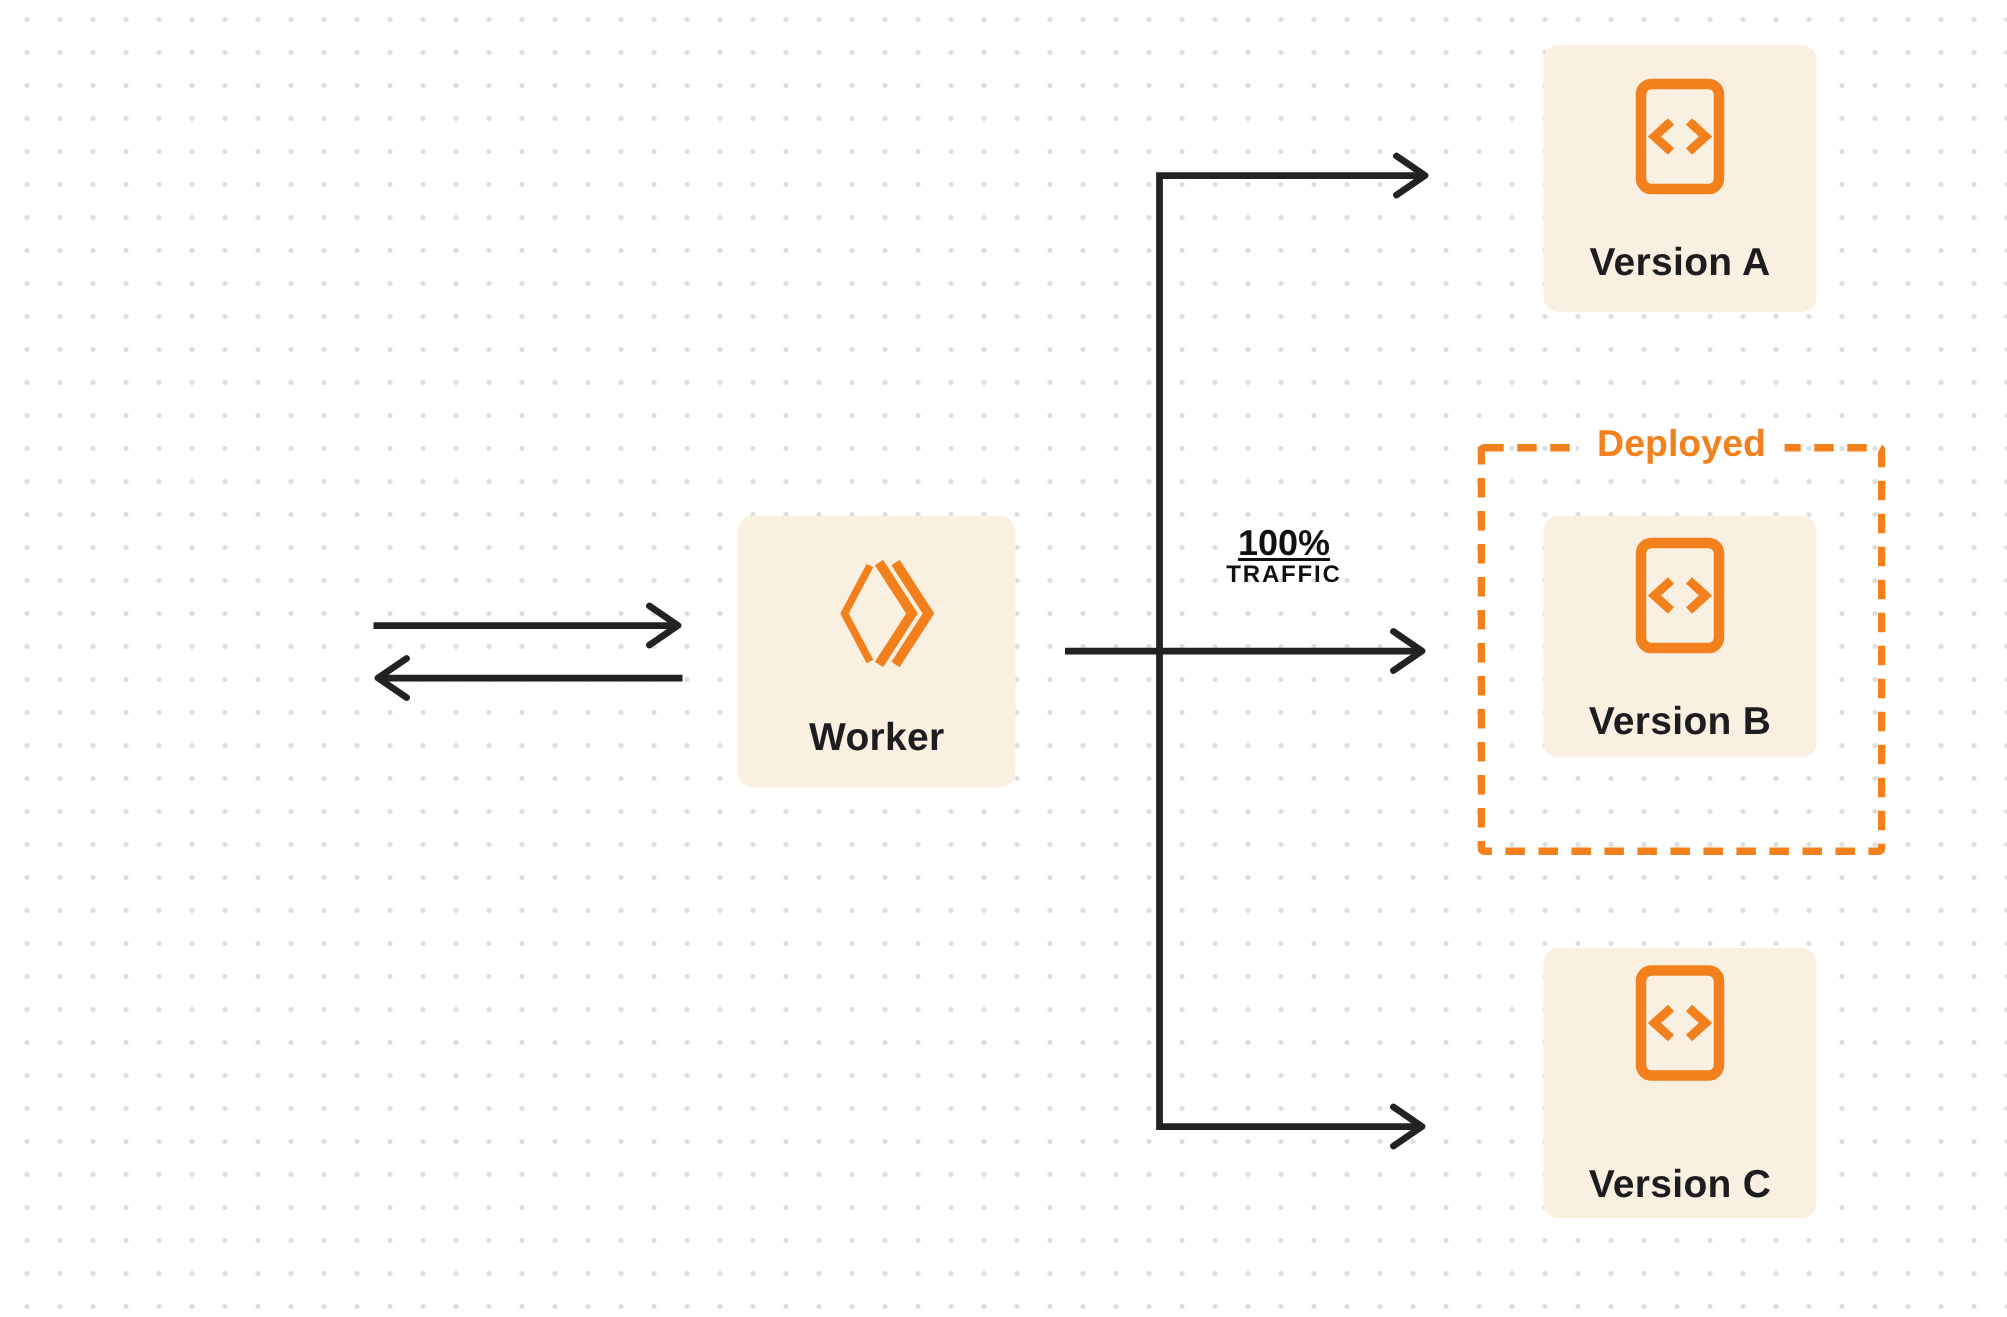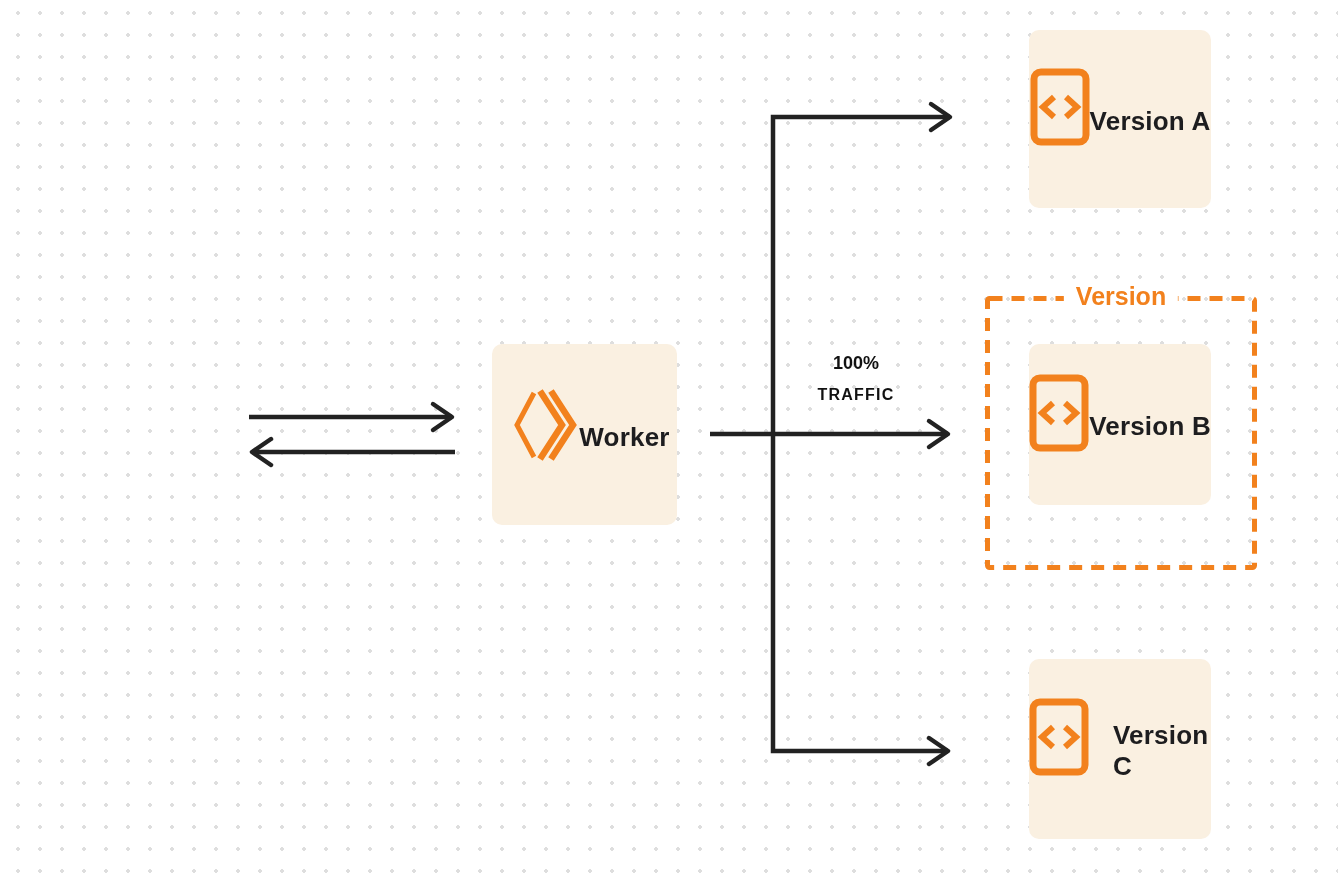--- a/index.html
+++ b/index.html
@@ -21,41 +21,41 @@
   .arrows-layer {
     position: absolute;
     left: 0; top: 0;
     width: 1338px; height: 878px;
     pointer-events: none;
   }
   .node {
     position: absolute;
     border-radius: 10px;
     display: flex;
-    flex-direction: row;
+    flex-direction: column;
     align-items: center;
     justify-content: center;
     box-sizing: border-box;
   }
   .node .label {
     font-weight: 700;
     font-size: 26px;
     color: #1d1d1f;
     letter-spacing: 0.2px;
   }
   .gray-node  { background: #f4f4f6; }
   .cream-node { background: #faf0e1; }
 
   #client-node  { left: 30px;  top: 344px; width: 182px; height: 180px; }
   #worker-node  { left: 492px; top: 344px; width: 185px; height: 181px; padding-top: 6px; }
   #worker-node .icon-wrap { margin-bottom: 22px; }
 
   #version-a-node { left: 1029px; top: 30px;  width: 182px; height: 178px; }
   #version-b-node { left: 1029px; top: 344px; width: 182px; height: 161px; }
-  #version-c-node { left: 1029px; top: 659px; width: 182px; height: 180px; gap: 24px; }
+  #version-c-node { left: 1029px; top: 632px; width: 182px; height: 180px; gap: 24px; }
   .version-node { padding-top: 4px; }
   .version-node .icon-wrap { margin-bottom: 24px; }
 
   .deployed-group {
     position: absolute;
     left: 985px; top: 296px;
     width: 272px; height: 274px;
   }
   .deployed-group svg { display: block; }
   .deployed-label {
@@ -74,22 +74,22 @@
 
   .traffic-label {
     position: absolute;
     left: 793px;
     top: 352px;
     width: 126px;
     text-align: center;
     color: #111111;
     font-weight: 700;
   }
-  .traffic-percent { font-size: 18px; line-height: 22px; }
-  .traffic-caption { font-size: 16px; line-height: 20px; margin-top: 11px; letter-spacing: 1.2px; text-align: center; }
+  .traffic-percent { font-size: 24px; line-height: 22px; text-decoration: underline; }
+  .traffic-caption { font-size: 16px; line-height: 20px; letter-spacing: 1.2px; text-align: center; }
 </style>
 </head>
 <body>
 
 <div class="canvas">
 
   <svg class="arrows-layer" viewBox="0 0 1338 878" xmlns="http://www.w3.org/2000/svg">
 
     <g stroke="#222222" stroke-width="4.5" fill="none">
       <path d="M249,417 H452"></path>
@@ -130,21 +130,21 @@
 
   <div class="traffic-label">
     <div class="traffic-percent">100%</div>
     <div class="traffic-caption">TRAFFIC</div>
   </div>
 
   <div class="deployed-group">
     <svg width="272" height="274" viewBox="0 0 272 274" xmlns="http://www.w3.org/2000/svg">
       <rect x="2.5" y="2.5" width="267" height="269" rx="2" fill="none" stroke="#f2811d" stroke-width="5" stroke-dasharray="13 9"></rect>
     </svg>
-    <span class="deployed-label">Version</span>
+    <span class="deployed-label">Deployed</span>
   </div>
 
   <div class="node cream-node version-node" id="version-a-node">
     <span class="icon-wrap">
       <svg width="60" height="78" viewBox="0 0 60 78" fill="none" xmlns="http://www.w3.org/2000/svg">
         <rect x="4" y="4" width="52" height="70" rx="7" stroke="#f2811d" stroke-width="7" fill="none"></rect>
         <path d="M24,29 L13,39 L24,49" stroke="#f2811d" stroke-width="6" fill="none"></path>
         <path d="M36,29 L47,39 L36,49" stroke="#f2811d" stroke-width="6" fill="none"></path>
       </svg>
     </span>

